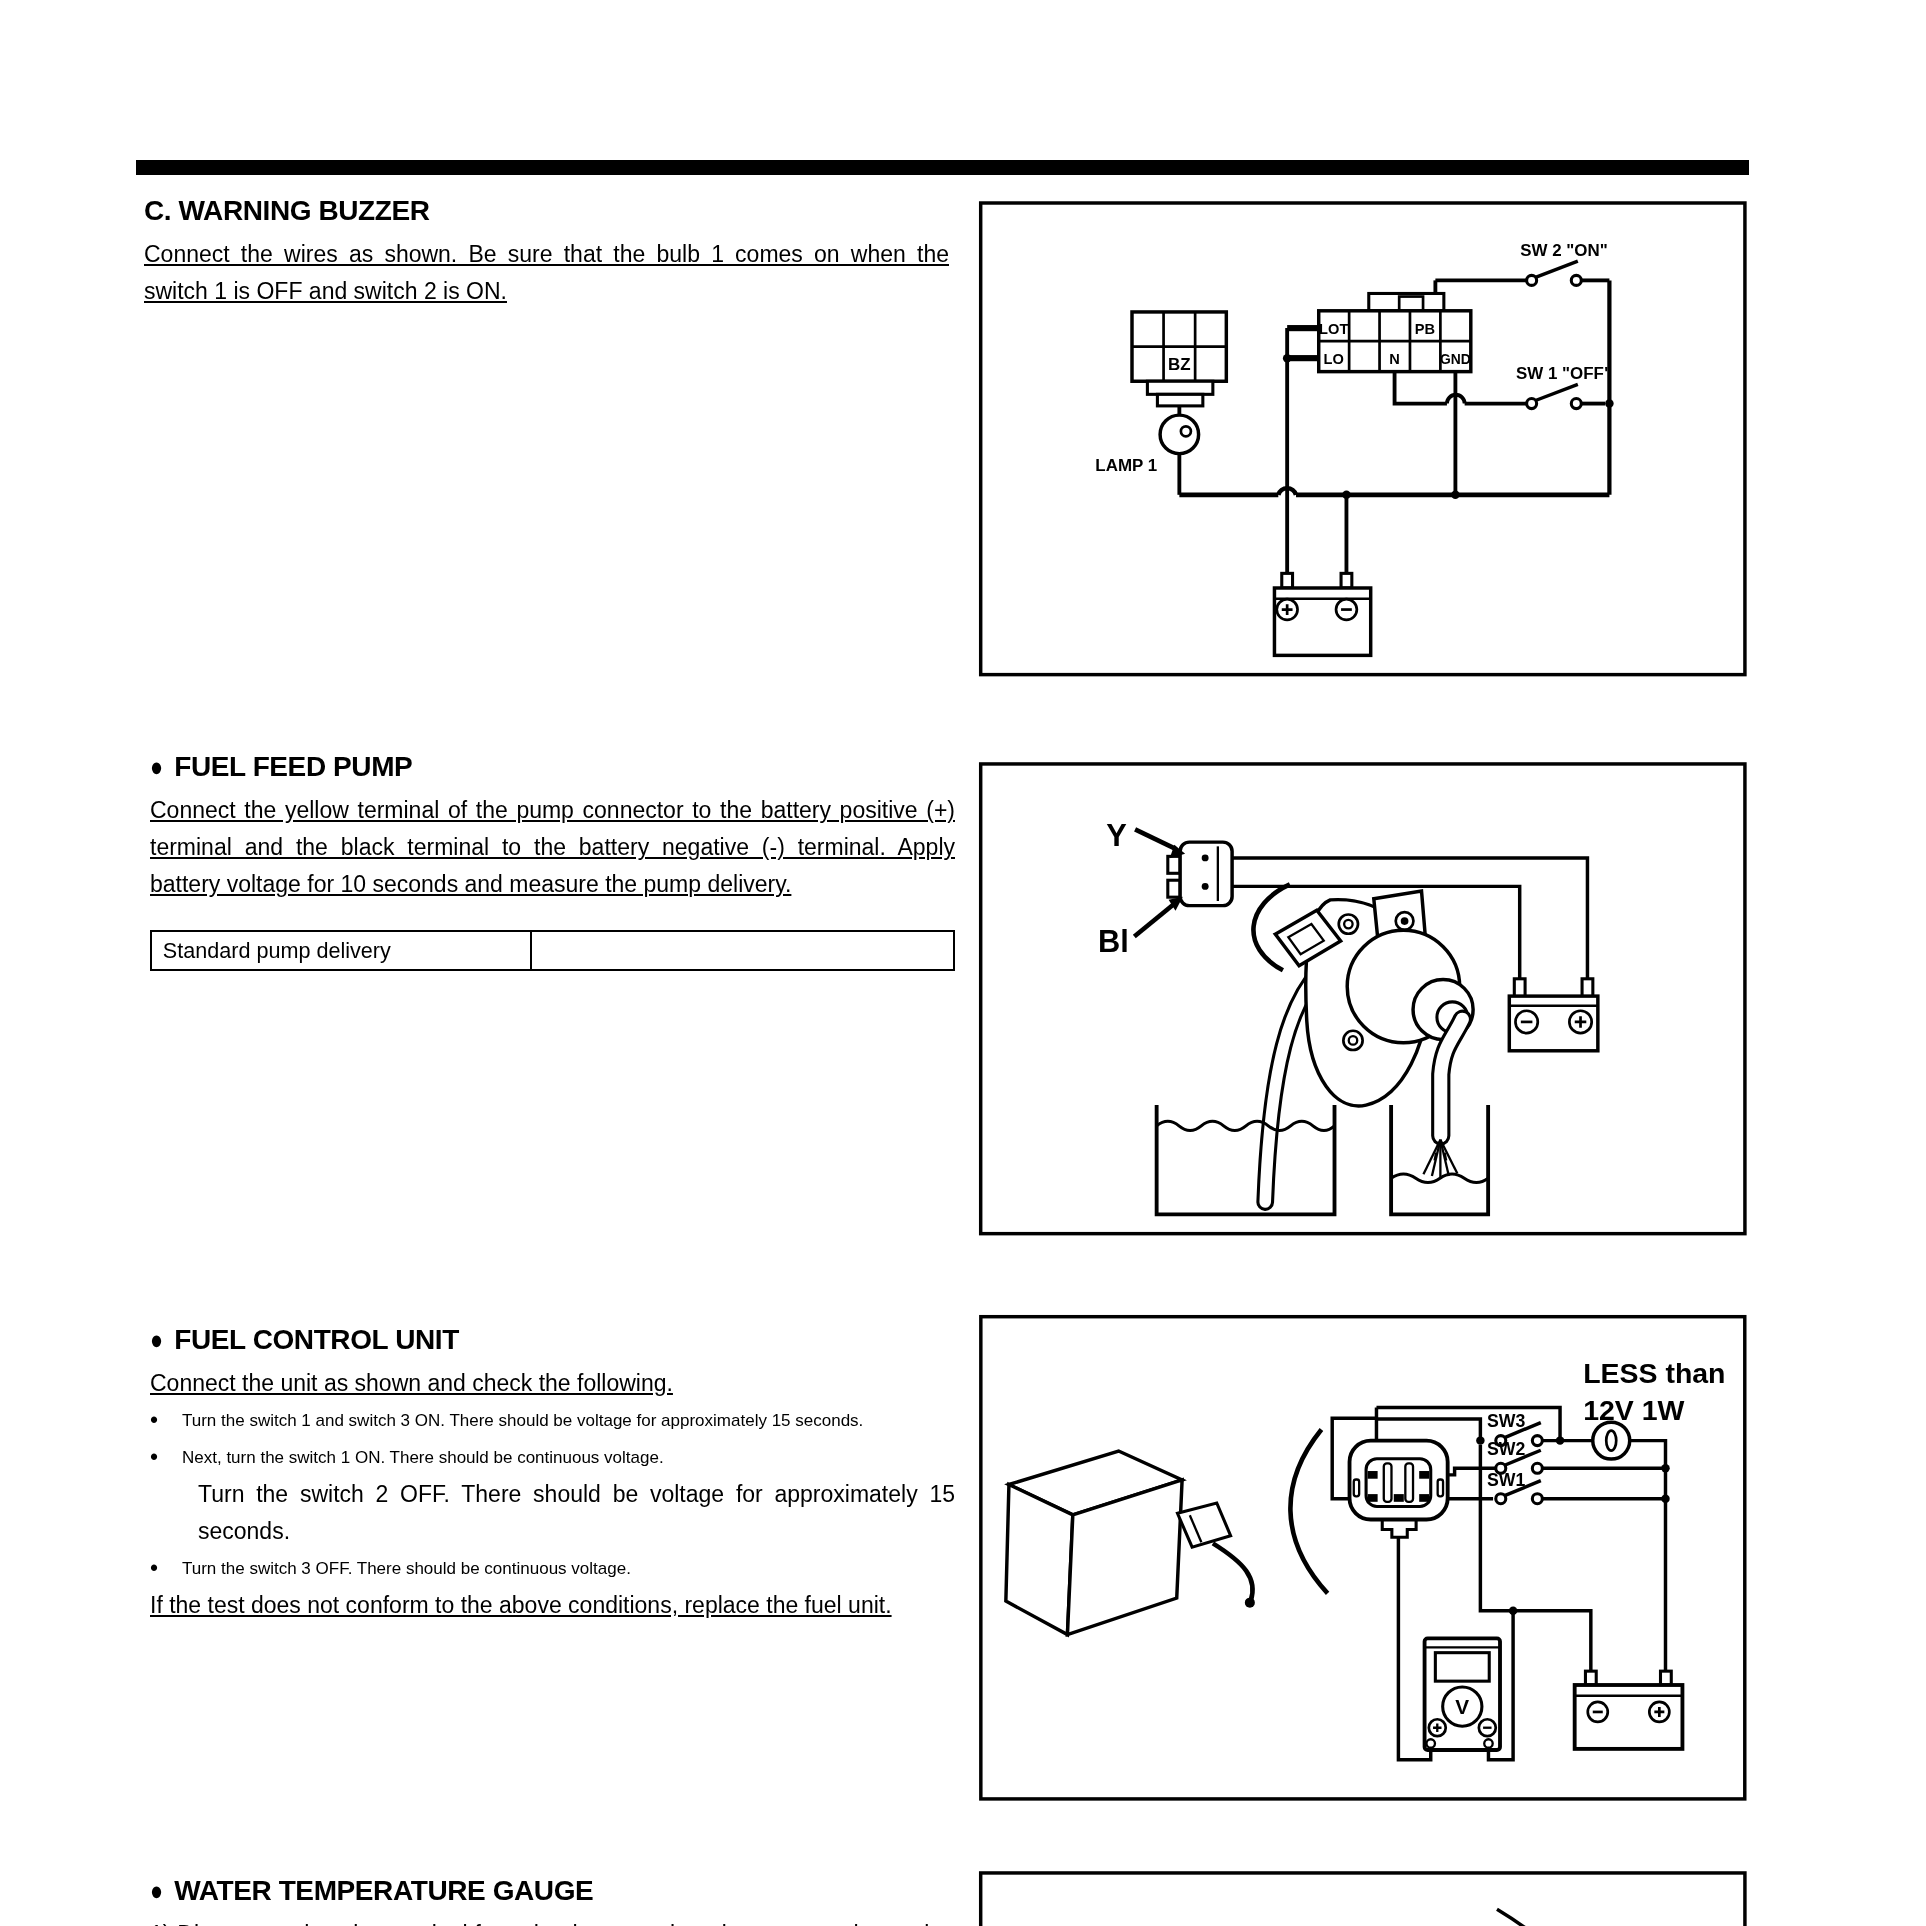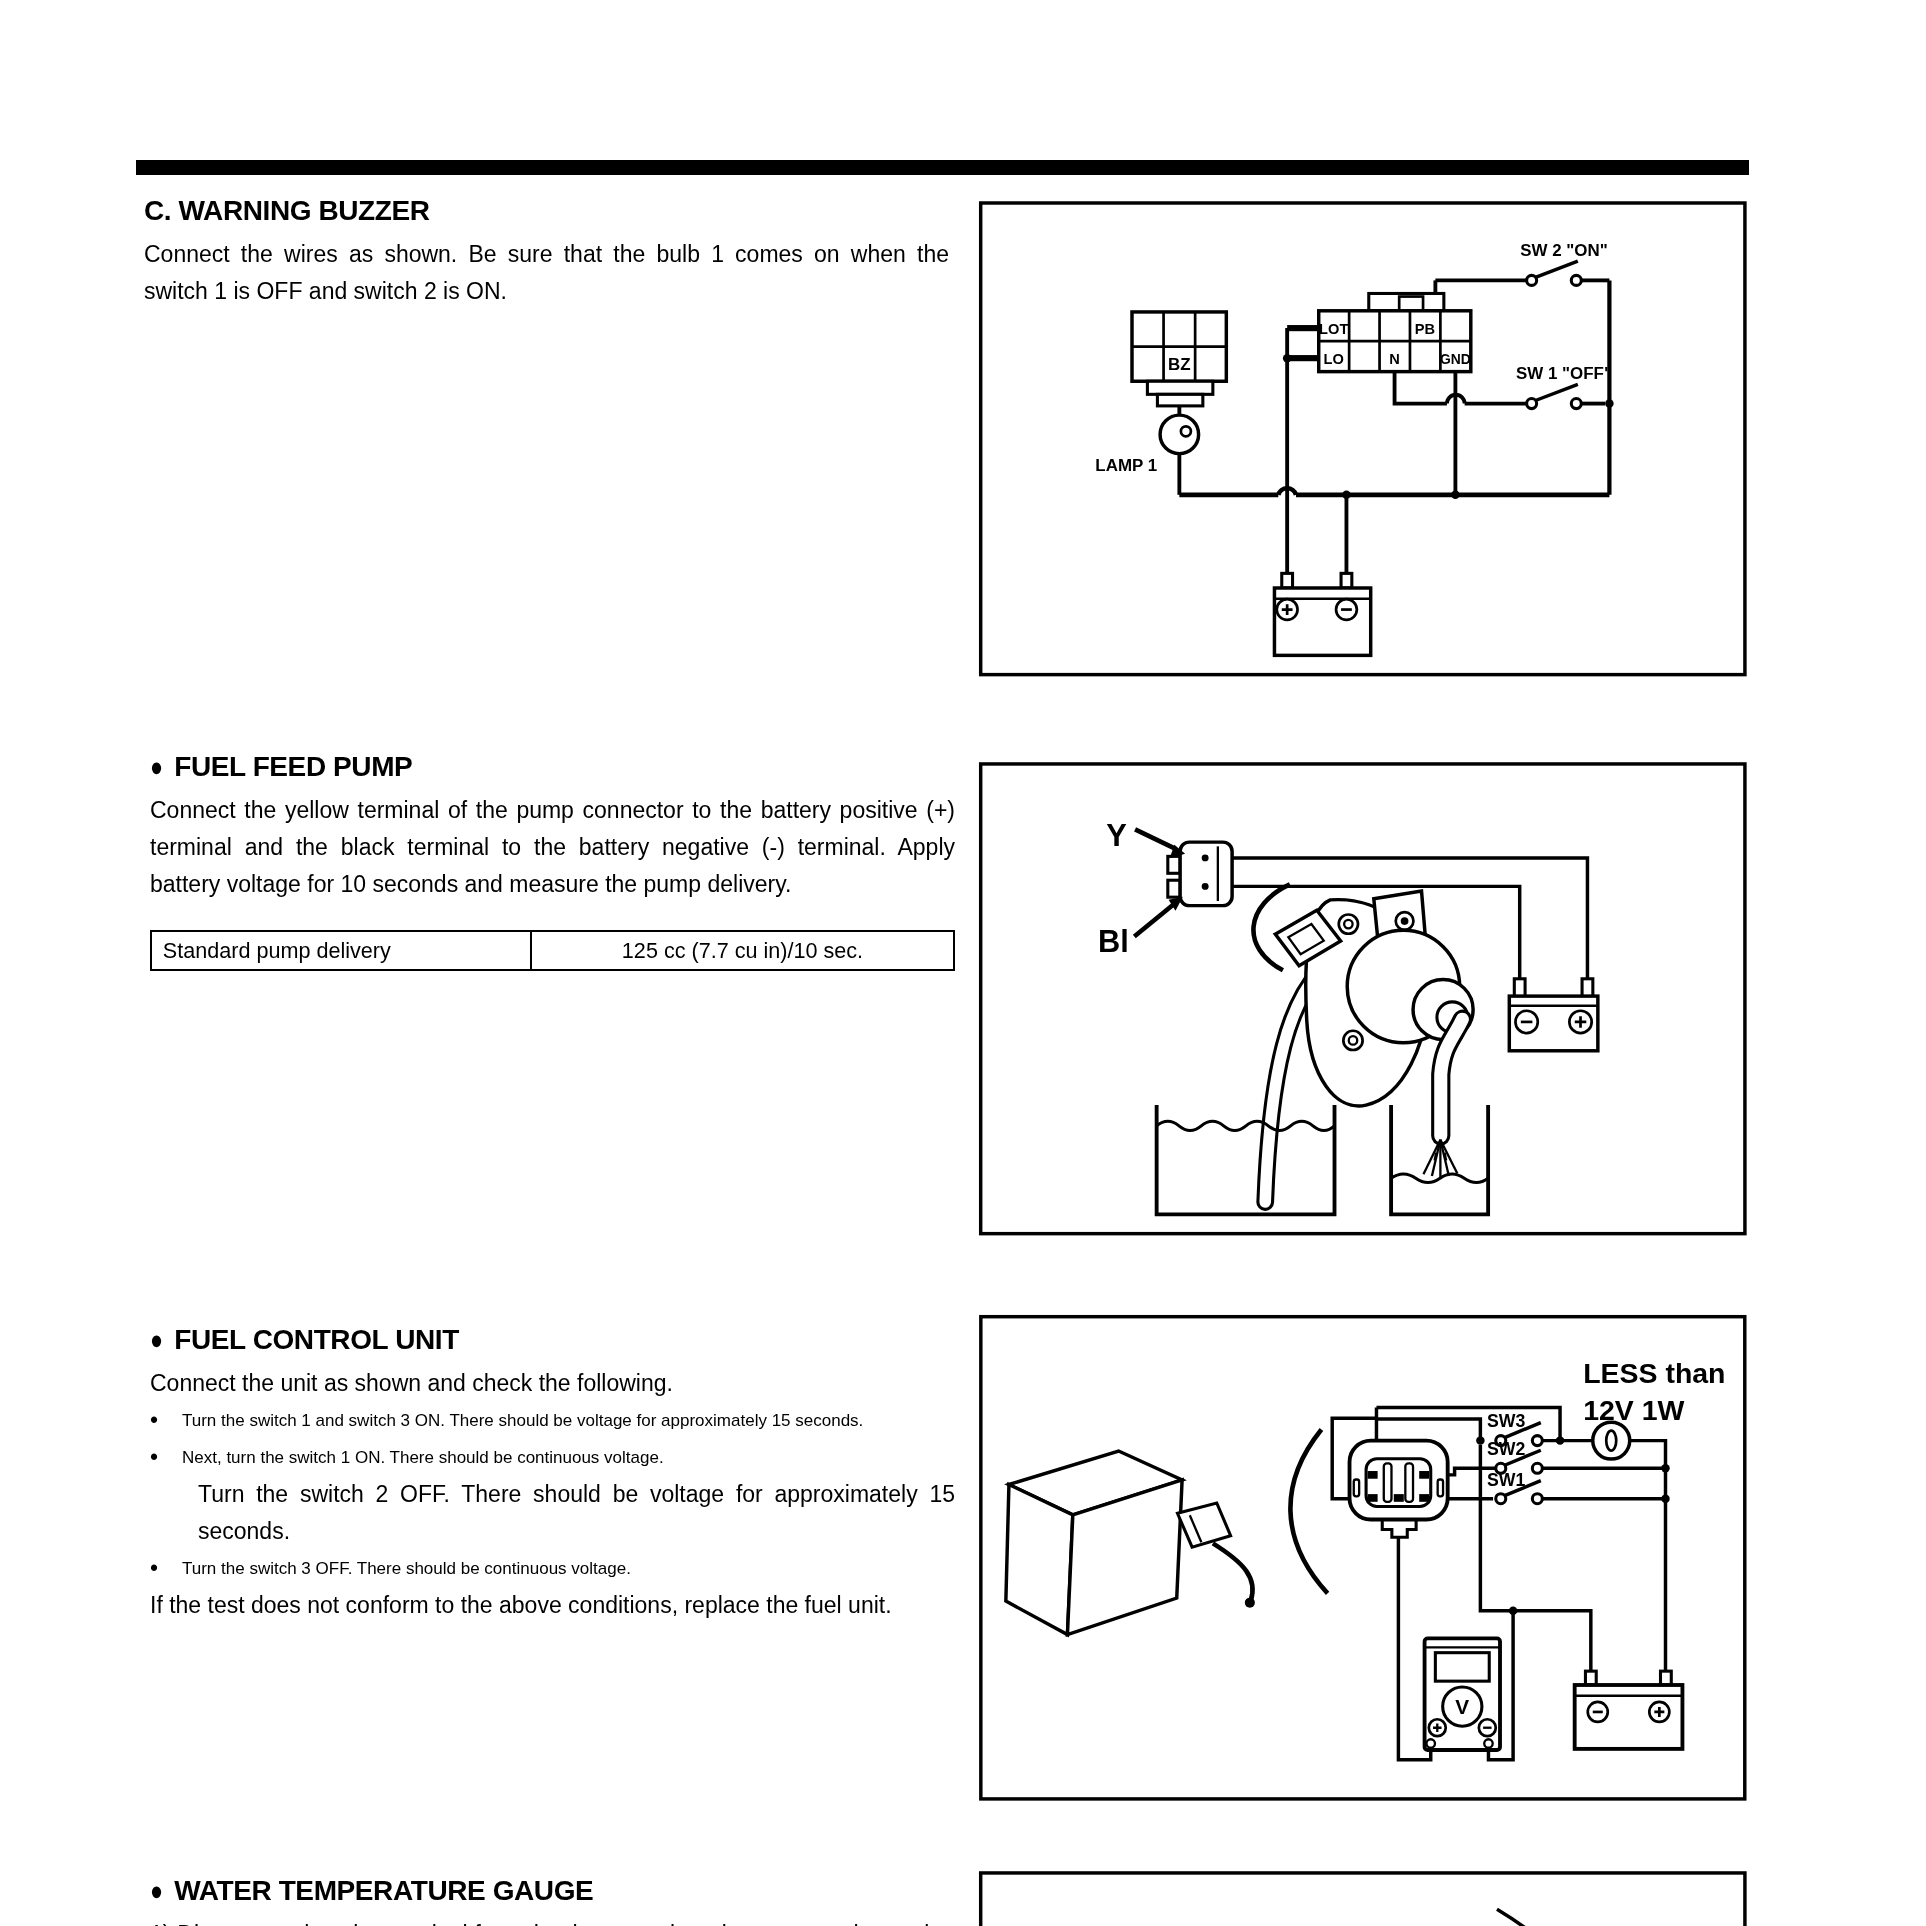--- a/index.html
+++ b/index.html
@@ -4,21 +4,21 @@
 <style>
   html,body{margin:0;padding:0;}
   body{
     width:1965px;height:2542px;position:relative;background:#ffffff;
     font-family:"Liberation Sans",sans-serif;color:#000;overflow:hidden;
   }
   .rule{position:absolute;background:#000;}
   .sec{position:absolute;width:805px;}
   .sec-head{display:flex;align-items:center;gap:11.6px;font-size:28px;font-weight:700;letter-spacing:-0.4px;margin:0 0 9.2px 0;white-space:nowrap;}
   .sec-head .bullet{font-size:21.6px;line-height:1;transform:scaleY(1.25);}
-  .bodytext{font-size:23px;line-height:37px;text-align:justify;margin:0;}
+  .bodytext{font-size:23px;line-height:37px;text-align:justify;margin:0;text-decoration:underline;}
   .li{display:flex;}
   .li .mk{width:32px;font-size:23px;line-height:37px;}
   .li .tx{flex:1;font-size:17px;line-height:37px;text-align:justify;}
   .cont{margin-left:48px;font-size:23px;line-height:37px;text-align:justify;}
   .spec{position:absolute;left:150px;top:930px;width:805px;height:41px;border:2.7px solid #000;box-sizing:border-box;display:flex;}
   .spec .c1{width:380px;border-right:2.7px solid #000;box-sizing:border-box;display:flex;align-items:center;padding-left:10.8px;font-size:21.6px;}
   .spec .c2{flex:1;display:flex;align-items:center;justify-content:center;font-size:21.6px;}
   svg{position:absolute;}
   svg text{font-family:"Liberation Sans",sans-serif;font-weight:700;fill:#000;}
   svg .w{stroke:#000;fill:none;}
@@ -38,21 +38,20 @@
 <div class="sec" style="left:150px;top:751px;">
   <div class="sec-head">
     <span class="bullet">●</span>
     <span>FUEL FEED PUMP</span>
   </div>
   <p class="bodytext">Connect the yellow terminal of the pump connector to the battery positive (+) terminal and the black terminal to the battery negative (-) terminal. Apply battery voltage for 10 seconds and measure the pump delivery.</p>
 </div>
 
 <div class="spec">
   <div class="c1">Standard pump delivery</div>
-  <div class="c2">125 cc (7.7 cu in)/10 sec.</div>
 </div>
 
 <div class="sec" style="left:150px;top:1324px;">
   <div class="sec-head">
     <span class="bullet">●</span>
     <span>FUEL CONTROL UNIT</span>
   </div>
   <p class="bodytext">Connect the unit as shown and check the following.</p>
   <div class="li">
     <span class="mk">•</span>

